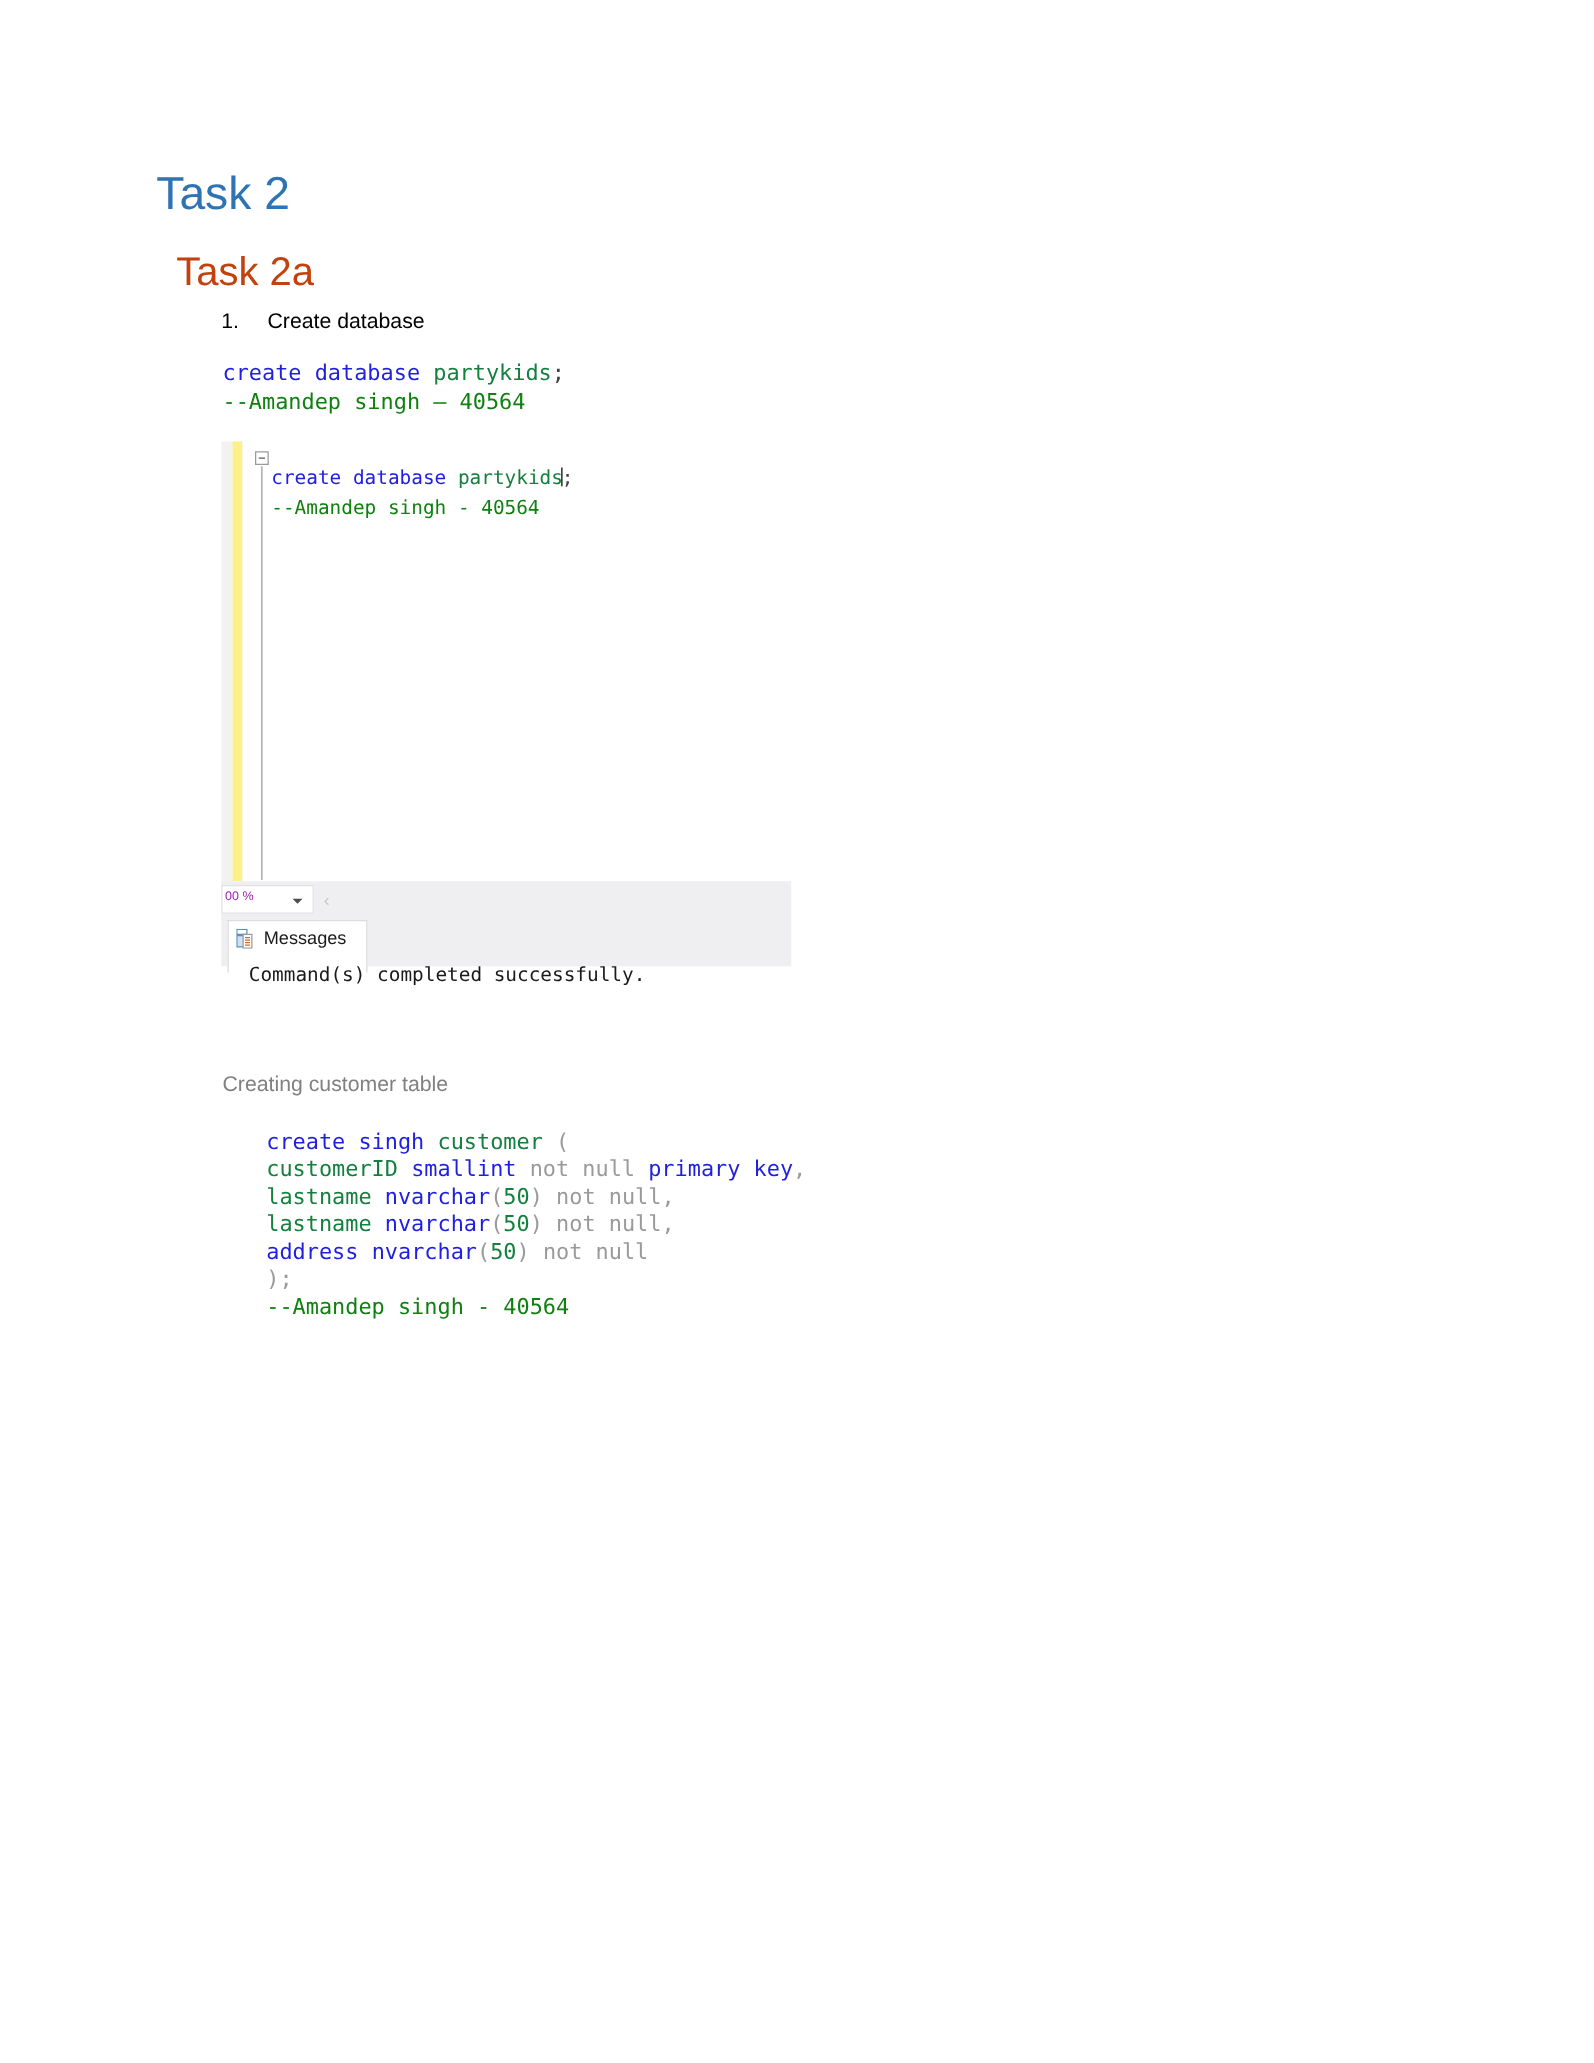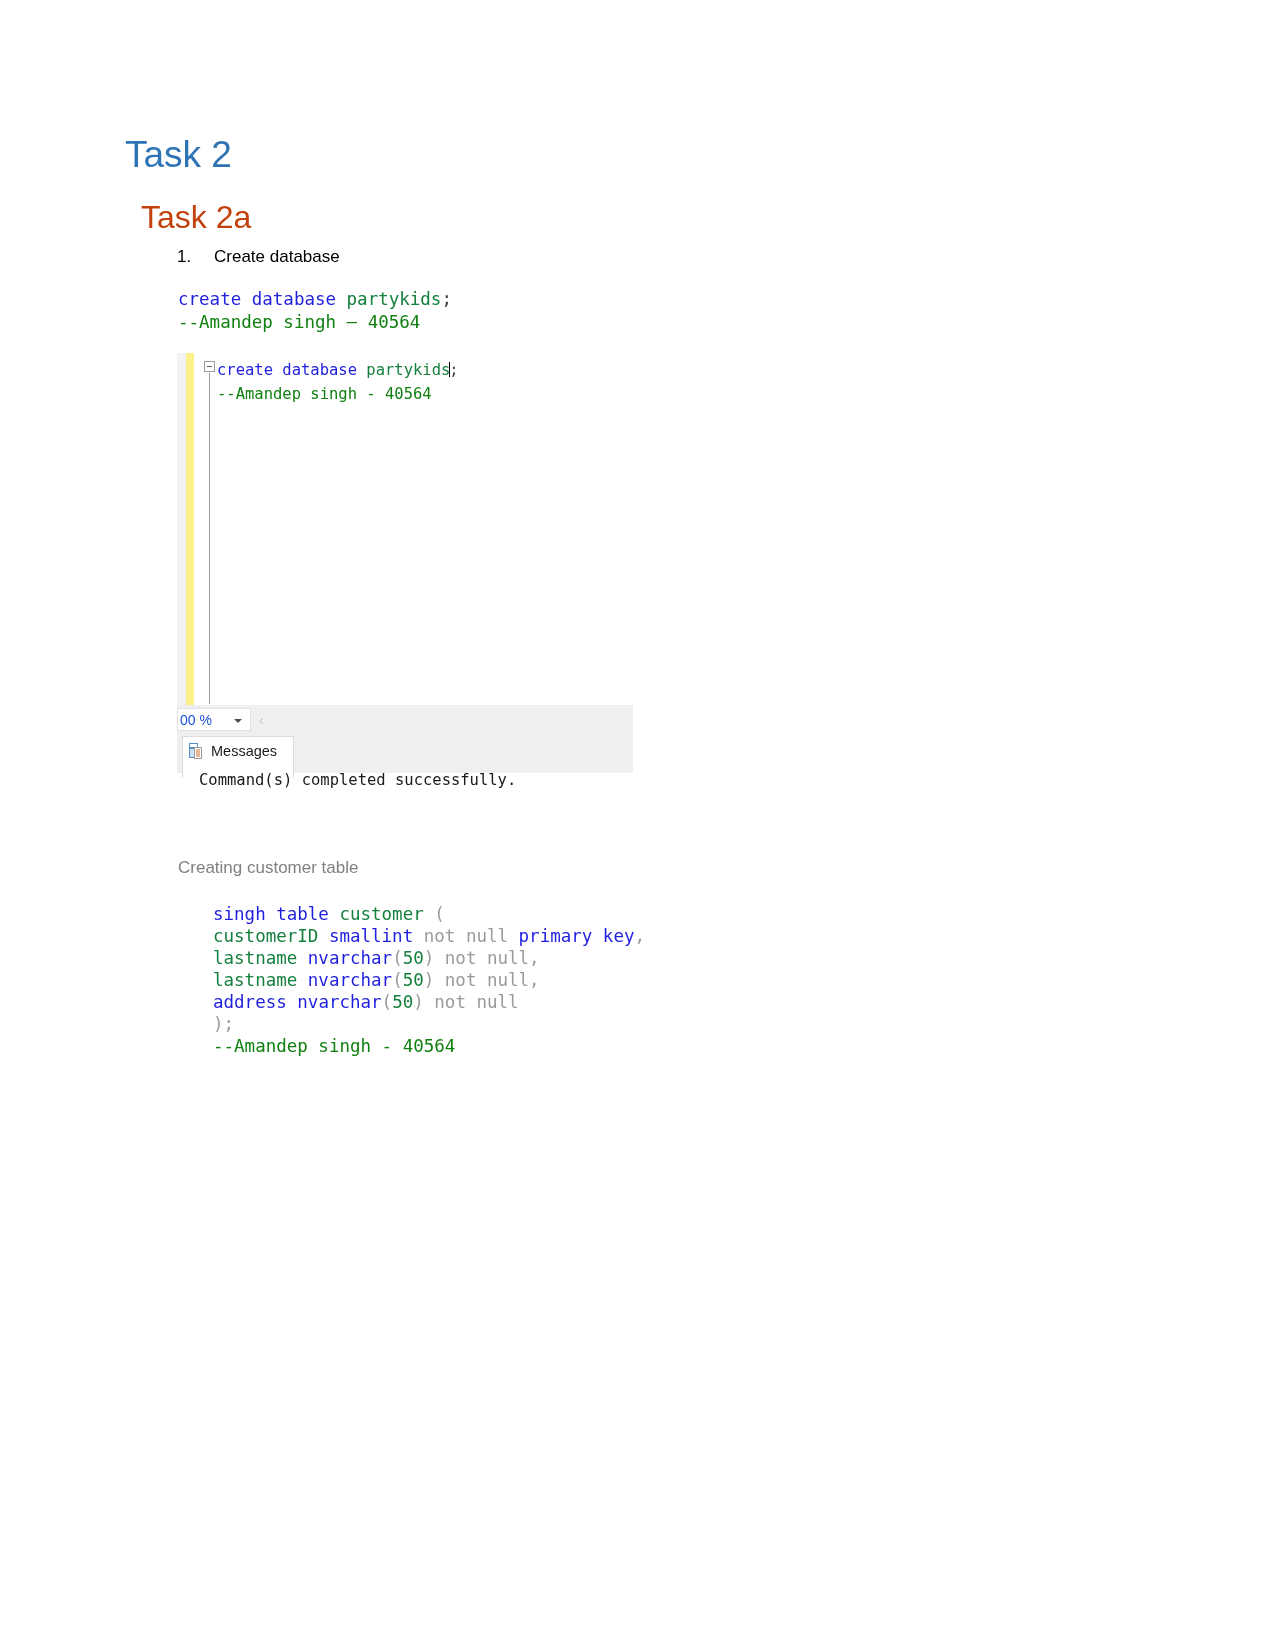--- a/index.html
+++ b/index.html
@@ -137,21 +137,21 @@
     position: absolute;
     left: 32px;
     top: 20px;
     width: 1px;
     height: 331px;
     background: #9b9b9b;
   }
   .editor-code {
     position: absolute;
     left: 40px;
-    top: 5px;
+    top: 17px;
     font-family: "DejaVu Sans Mono", "Liberation Mono", monospace;
     font-size: 15.5px;
     line-height: 24px;
     white-space: pre;
   }
   .caret {
     display: inline-block;
     width: 1px;
     height: 15px;
     background: #000;
@@ -175,22 +175,22 @@
     width: 74px;
     height: 23px;
     background: #ffffff;
     border: 1px solid #e2e2e6;
     box-sizing: border-box;
   }
   .zoom-label {
     position: absolute;
     left: 2px;
     top: 3px;
-    font-size: 14px;
-    color: #1d4ed8;
+    font-size: 10px;
+    color: #a21caf;
     font-family: "Liberation Sans", sans-serif;
   }
   .zoom-arrow {
     position: absolute;
     right: 8px;
     top: 10px;
     width: 0; height: 0;
     border-left: 4px solid transparent;
     border-right: 4px solid transparent;
     border-top: 4px solid #4d4d4d;
@@ -320,21 +320,21 @@
           </svg>
         </span>
         <span class="tab-label">Messages</span>
       </div>
     </div>
     <div class="msg-text">Command(s) completed successfully.</div>
   </div>
 
   <div class="caption">Creating customer table</div>
 
-  <div class="code-block"><span><span class="kw">singh table</span><span class="plain"> customer </span><span class="gray">(</span></span>
+  <div class="code-block"><span><span class="kw">create singh</span><span class="plain"> customer </span><span class="gray">(</span></span>
 <span><span class="plain">customerID </span><span class="kw">smallint</span><span class="gray"> not null </span><span class="kw">primary key</span><span class="gray">,</span></span>
 <span><span class="plain">lastname </span><span class="kw">nvarchar</span><span class="gray">(</span><span class="plain">50</span><span class="gray">)</span><span class="gray"> not null,</span></span>
 <span><span class="plain">lastname </span><span class="kw">nvarchar</span><span class="gray">(</span><span class="plain">50</span><span class="gray">)</span><span class="gray"> not null,</span></span>
 <span><span class="kw">address</span><span class="plain"> </span><span class="kw">nvarchar</span><span class="gray">(</span><span class="plain">50</span><span class="gray">)</span><span class="gray"> not null</span></span>
 <span><span class="gray">);</span></span>
 <span><span class="comment">--Amandep singh - 40564</span></span></div>
 
 </div>
 
 </body></html>

